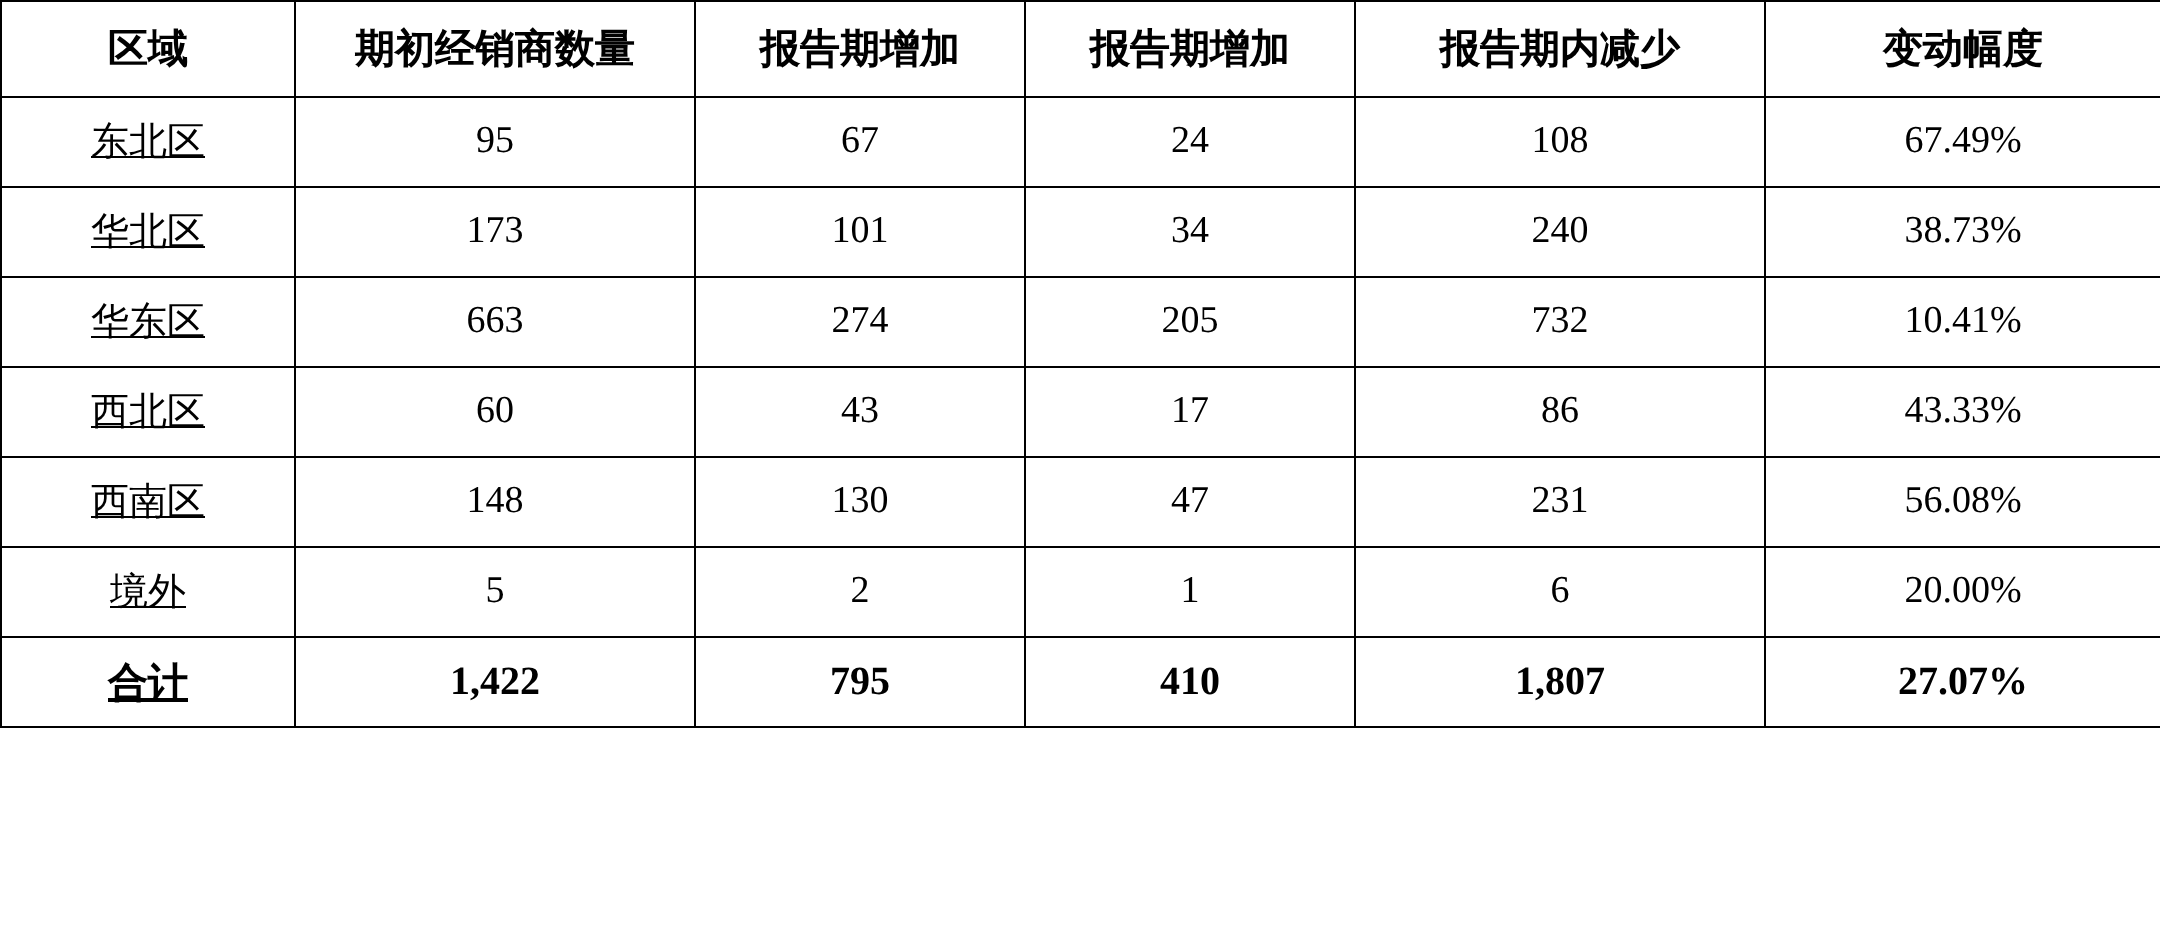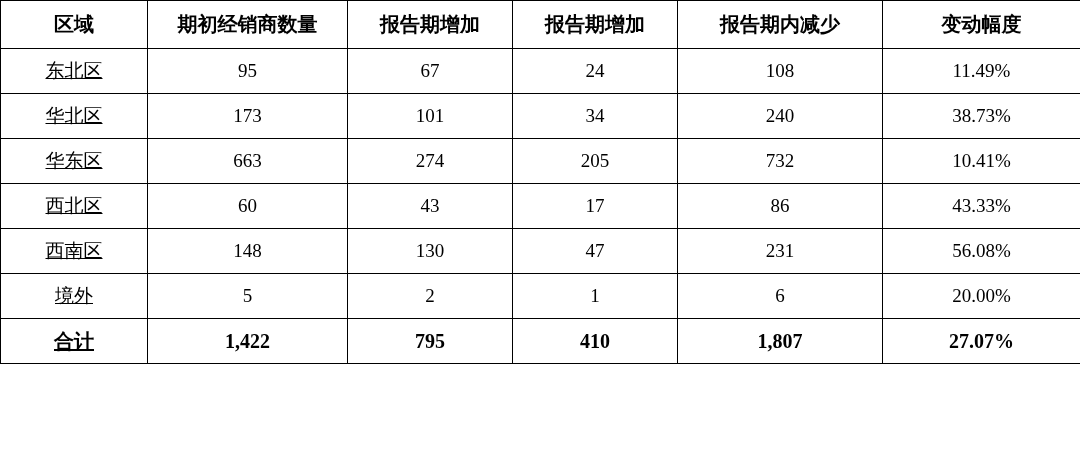--- a/index.html
+++ b/index.html
@@ -78,21 +78,21 @@
         <td>变动幅度</td>
       </tr>
     </thead>
     <tbody>
       <tr>
         <td>东北区</td>
         <td>95</td>
         <td>67</td>
         <td>24</td>
         <td>108</td>
-        <td>11.49%</td>
+        <td>67.49%</td>
       </tr>
       <tr>
         <td>华北区</td>
         <td>173</td>
         <td>101</td>
         <td>34</td>
         <td>240</td>
         <td>38.73%</td>
       </tr>
       <tr>

